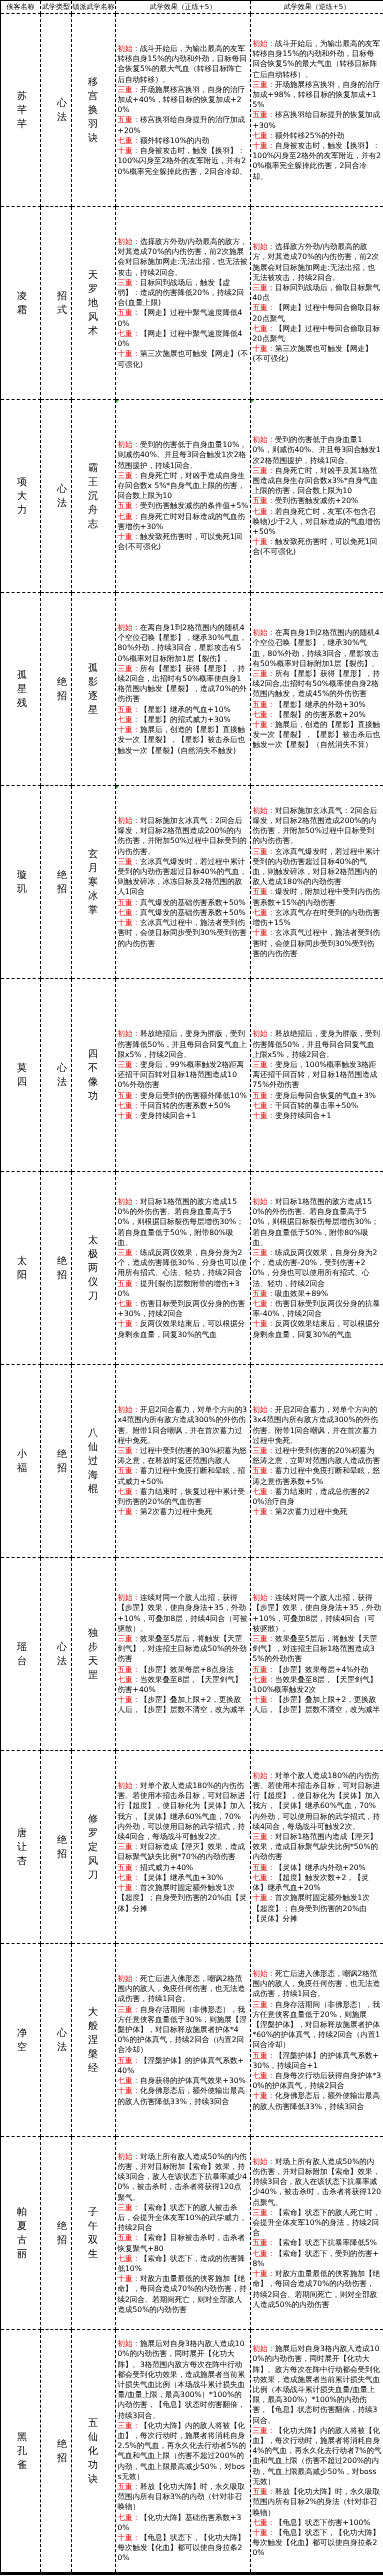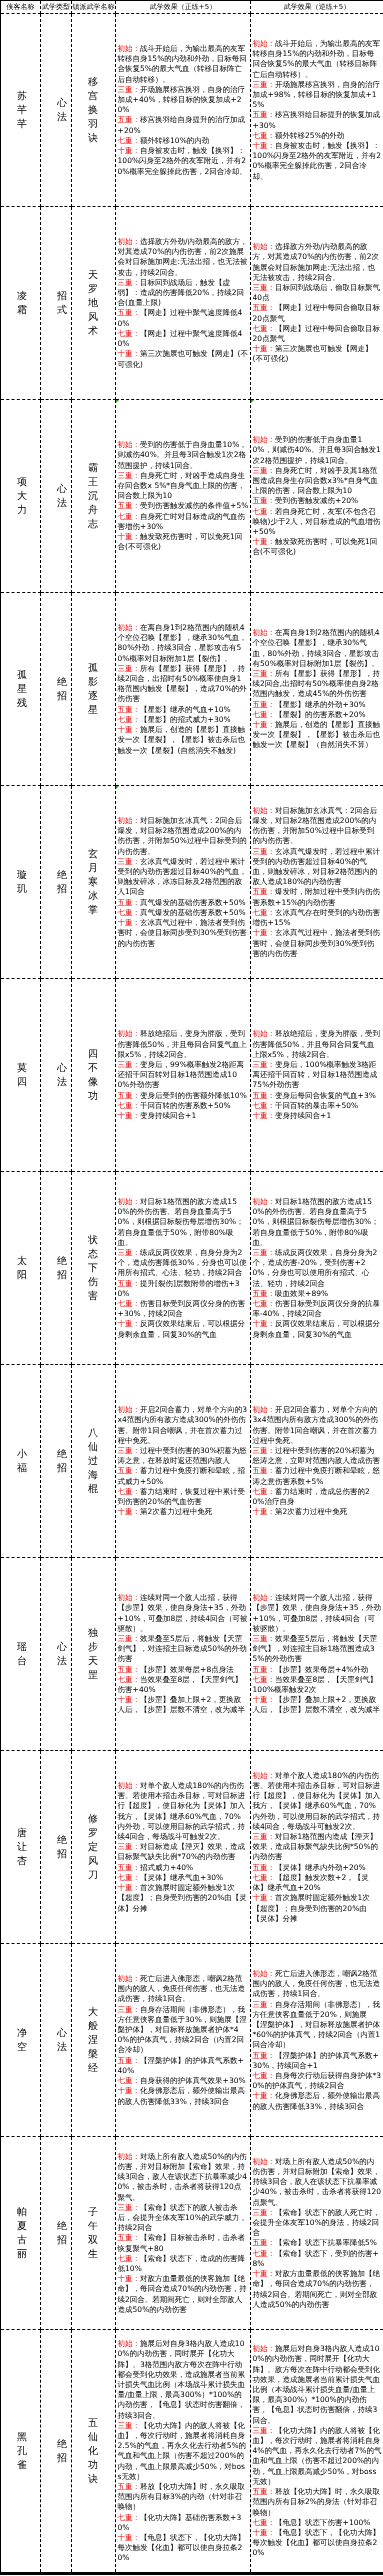--- a/index.html
+++ b/index.html
@@ -159,21 +159,21 @@
             <div class="seg"><span class="tier">三重：</span><span>变身后，100%概率触发3格距离还招千回百转，对目标1格范围造成75%外劲伤害</span></div>
             <div class="seg"><span class="tier">五重：</span><span>变身后每回合恢复的气血+3%</span></div>
             <div class="seg"><span class="tier">七重：</span><span>千回百转的暴击率+50%</span></div>
             <div class="seg"><span class="tier">十重：</span><span>变身持续回合+1</span></div>
           </td>
   </tr>
 
   <tr>
     <td class="cell-center">太阳</td>
     <td class="cell-center">绝招</td>
-    <td class="cell-center">状态下伤害</td>
+    <td class="cell-center">太极两仪刀</td>
     <td class="cell-effect">
             <div class="seg"><span class="tier">初始：</span><span>对目标1格范围的敌方造成150%的外伤伤害。若自身血量高于50%，则根据目标裂伤每层增伤30%；若自身血量低于50%，附带80%吸血。</span></div>
             <div class="seg"><span class="tier">三重：</span><span>练成反两仪效果，自身分身为2个，造成伤害降低30%，分身也可以使用所有招式、心法、轻功，持续2回合</span></div>
             <div class="seg"><span class="tier">五重：</span><span>提升[裂伤]层数附带的增伤+30%</span></div>
             <div class="seg"><span class="tier">七重：</span><span>伤害目标受到反两仪分身的伤害+30%，持续2回合</span></div>
             <div class="seg"><span class="tier">十重：</span><span>反两仪效果结束后，可以根据分身剩余血量，回复30%的气血</span></div>
           </td>
     <td class="cell-effect">
             <div class="seg"><span class="tier">初始：</span><span>对目标1格范围的敌方造成150%的外伤伤害。若自身血量高于50%，则根据目标裂伤每层增伤30%；若自身血量低于50%，附带80%吸血。</span></div>
             <div class="seg"><span class="tier">三重：</span><span>练成反两仪效果，自身分身为2个，造成伤害-20%，受到伤害+20%，分身也可以使用所有招式、心法、轻功，持续2回合</span></div>

